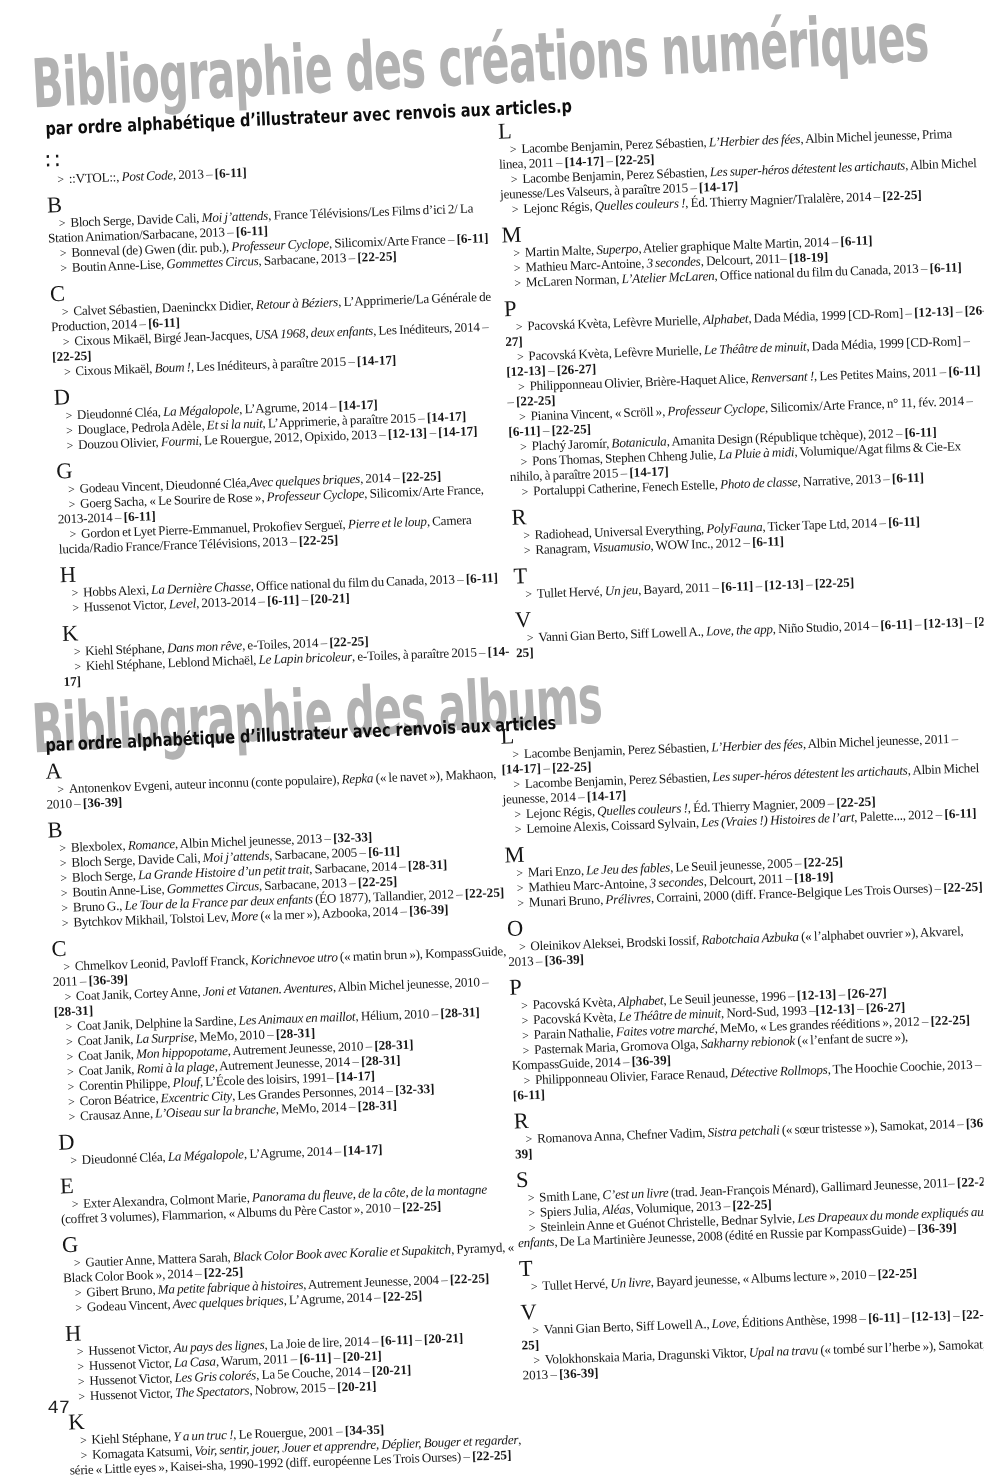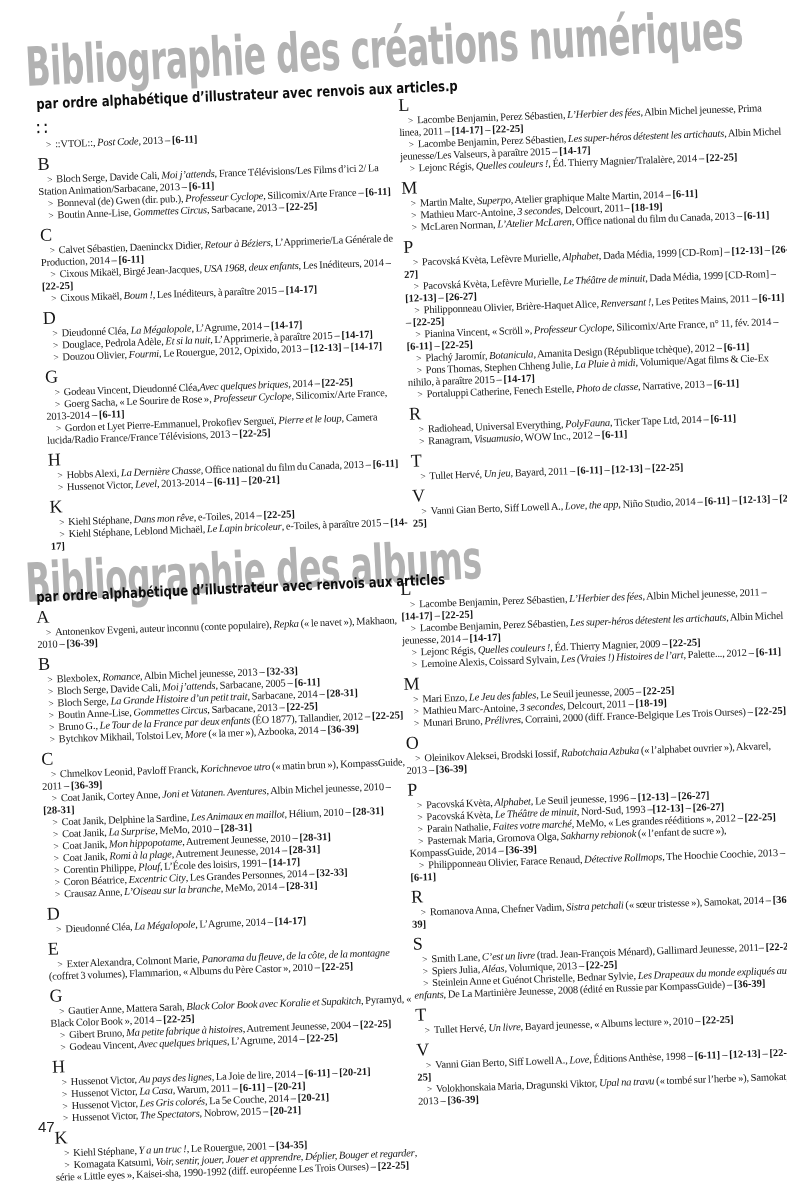--- a/index.html
+++ b/index.html
@@ -38,21 +38,21 @@
     font-size:18px;line-height:18px;margin:4px 0 1px 0;
     font-family:"Liberation Serif",serif;font-weight:400;letter-spacing:0.5px;
   }
   .letter:first-child{margin-top:0;}
   .entry{margin:0;text-indent:9px;}
   .entry .mk{font-size:9.5px;padding-right:4px;}
   .entry b{font-weight:700;letter-spacing:0;}
   .entry i{font-style:italic;}
   .pagenum{
     position:absolute;left:38px;top:1118px;
-    font-family:Liberation Sans, sans-serif;font-size:15px;color:#222;
+    font-family:Liberation Mono, monospace;font-size:15px;color:#222;
   }
 </style>
 </head>
 <body>
 
 <div class="page">
   <div class="big-title t1">Bibliographie des créations numériques</div>
   <div class="subtitle s1">par ordre alphabétique d’illustrateur avec renvois aux articles.p</div>
   <div class="col c1a">
       <div class="letter">∷</div>

